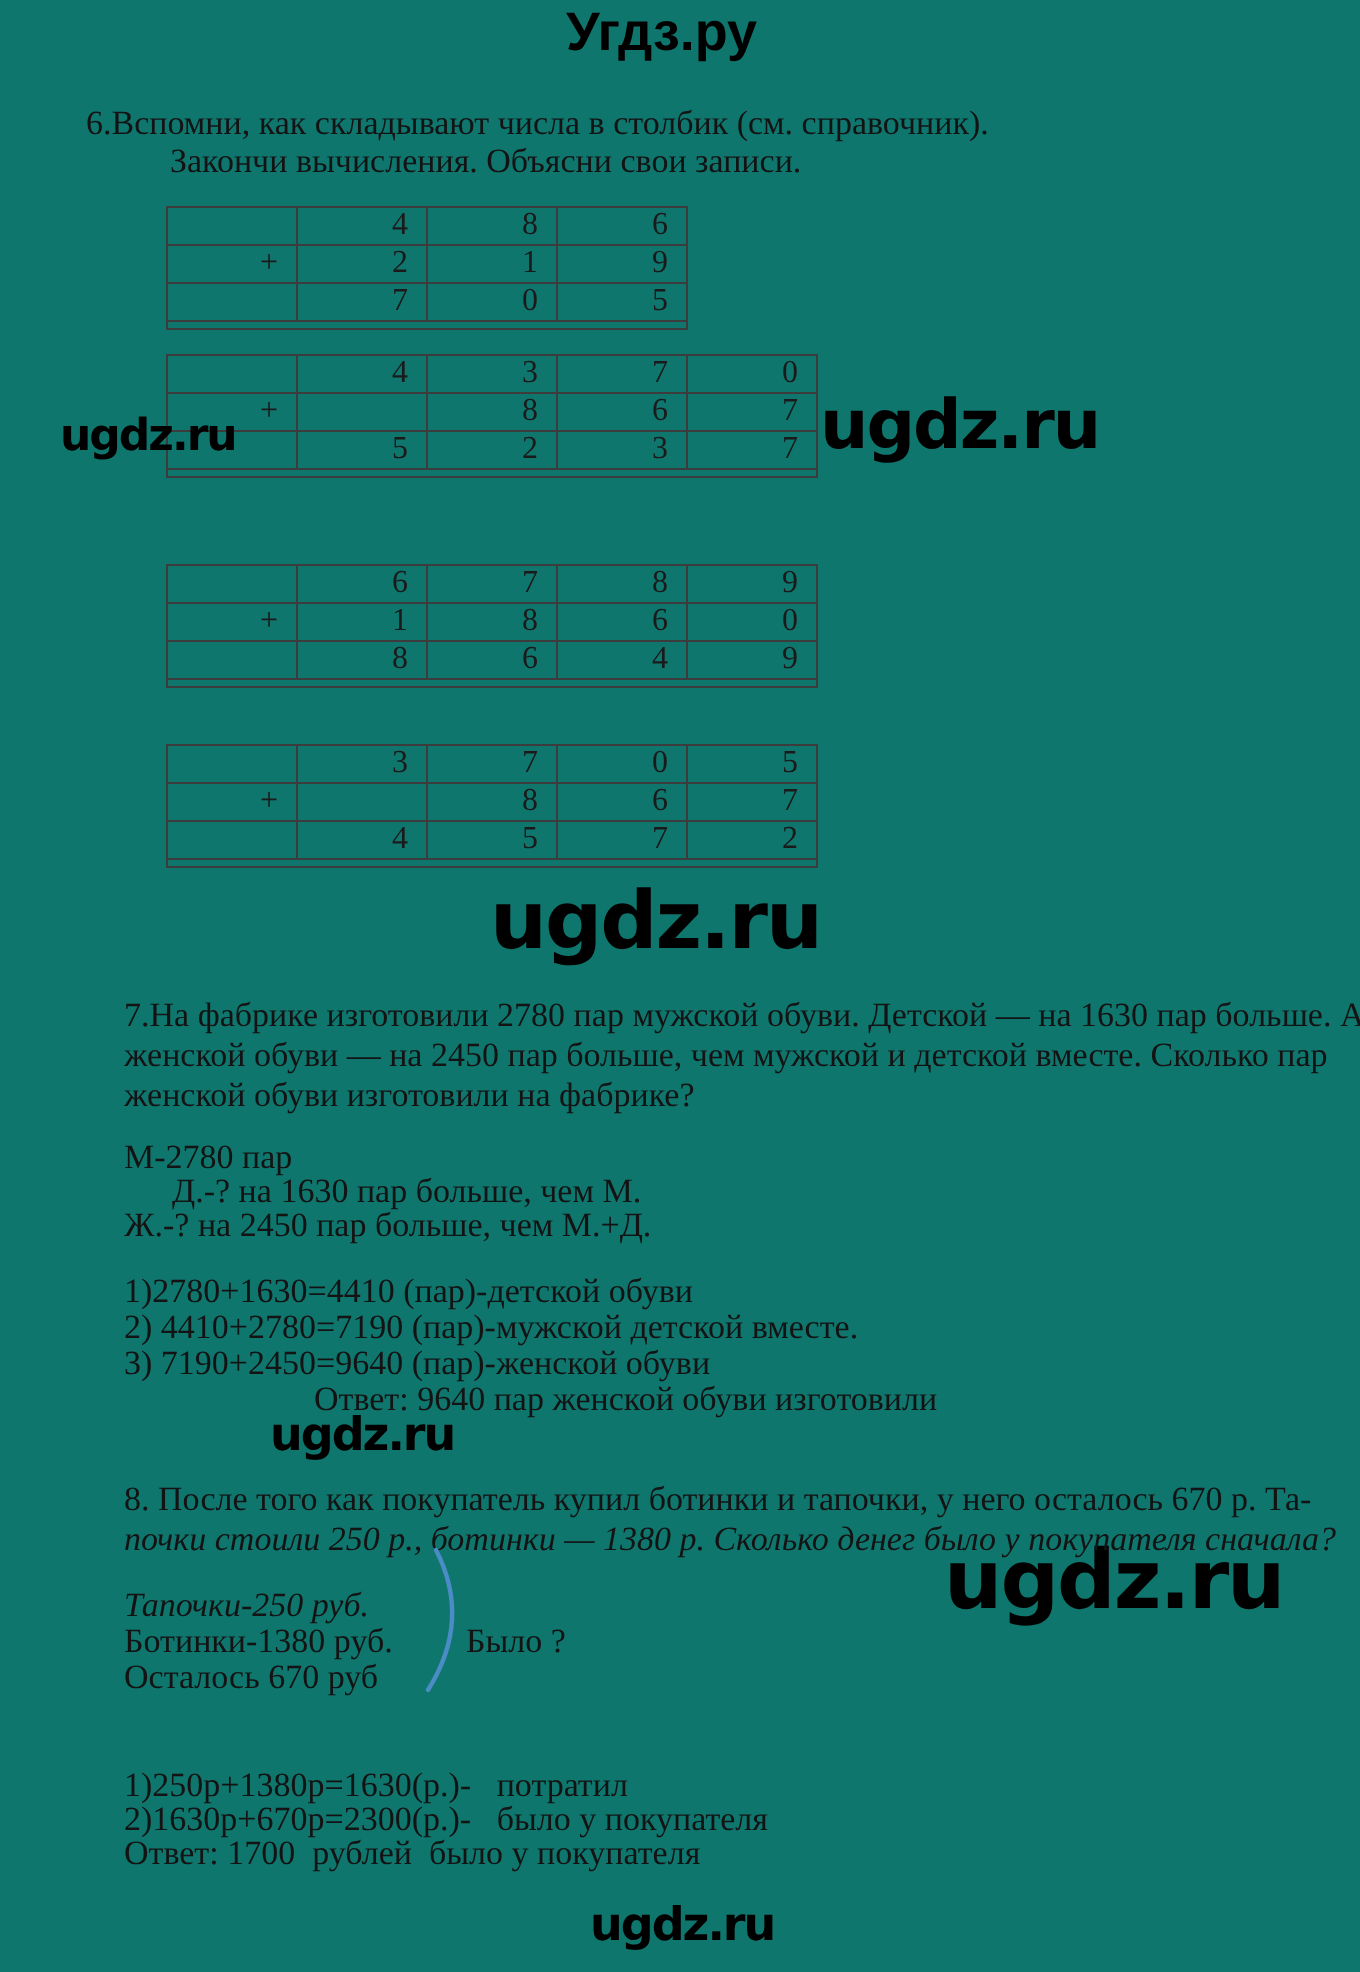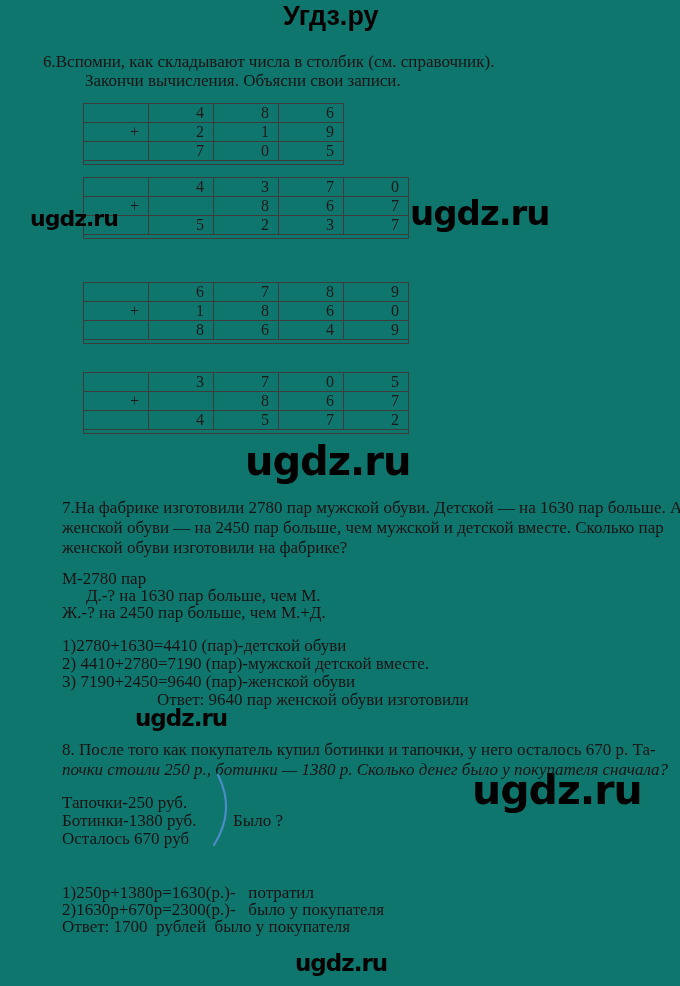--- a/index.html
+++ b/index.html
@@ -181,21 +181,21 @@
     <div class="abs textline" style="left:62px; top:673px;">3) 7190+2450=9640 (пар)-женской обуви</div>
     <div class="abs textline answer-indent" style="left:62px; top:691px;">Ответ: 9640 пар женской обуви изготовили</div>
   </div>
 
   <div class="statement8">
     <div class="abs textline" style="left:62px; top:740px;">8. После того как покупатель купил ботинки и тапочки, у него осталось 670 р. Та-</div>
     <div class="abs textline" style="left:62px; top:760px;font-style:italic;">почки стоили 250 р., ботинки — 1380 р. Сколько денег было у покупателя сначала?</div>
   </div>
 
   <div class="given8">
-    <div class="abs textline" style="left:62px; top:794px;">Тапочки-250 руб.</div>
+    <div class="abs textline" style="left:62px; top:794px;font-style:italic;">Тапочки-250 руб.</div>
     <div class="abs textline" style="left:62px; top:812px;">Ботинки-1380 руб.</div>
     <div class="abs textline" style="left:62px; top:830px;">Осталось 670 руб</div>
     <div class="abs textline" style="left:233px; top:812px;">Было ?</div>
   </div>
 
   <svg class="arc-svg" style="left:203px; top:773px;" width="38" height="74" viewBox="0 0 38 74">
     <path d="M 15 2 Q 33 37 11 72" stroke="#4a8cc5" stroke-width="2.2" fill="none" stroke-linecap="round"></path>
   </svg>
 
   <div class="steps8">

